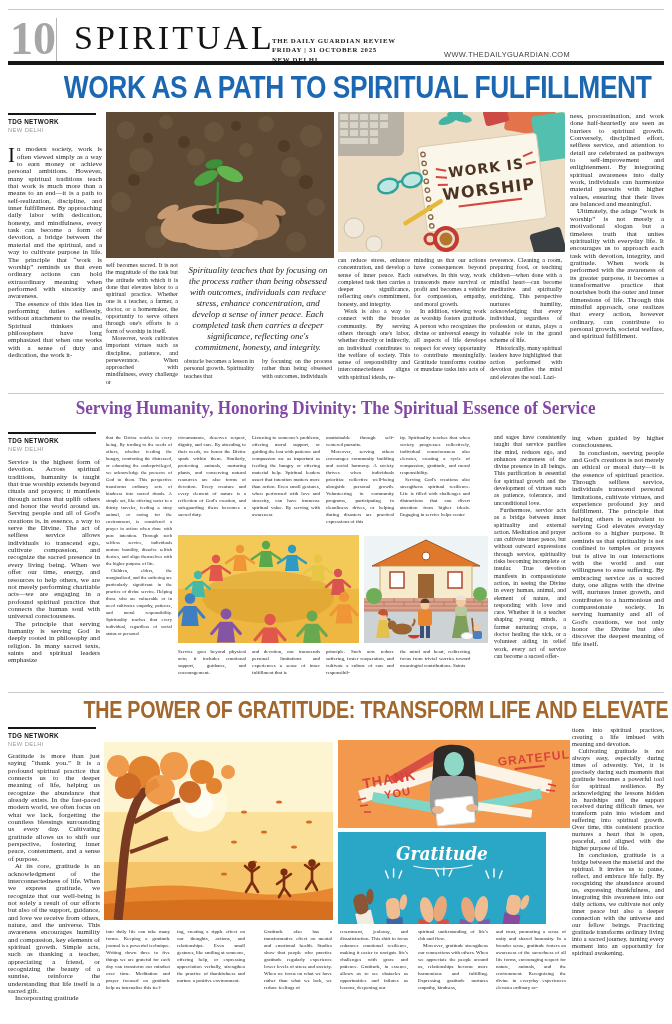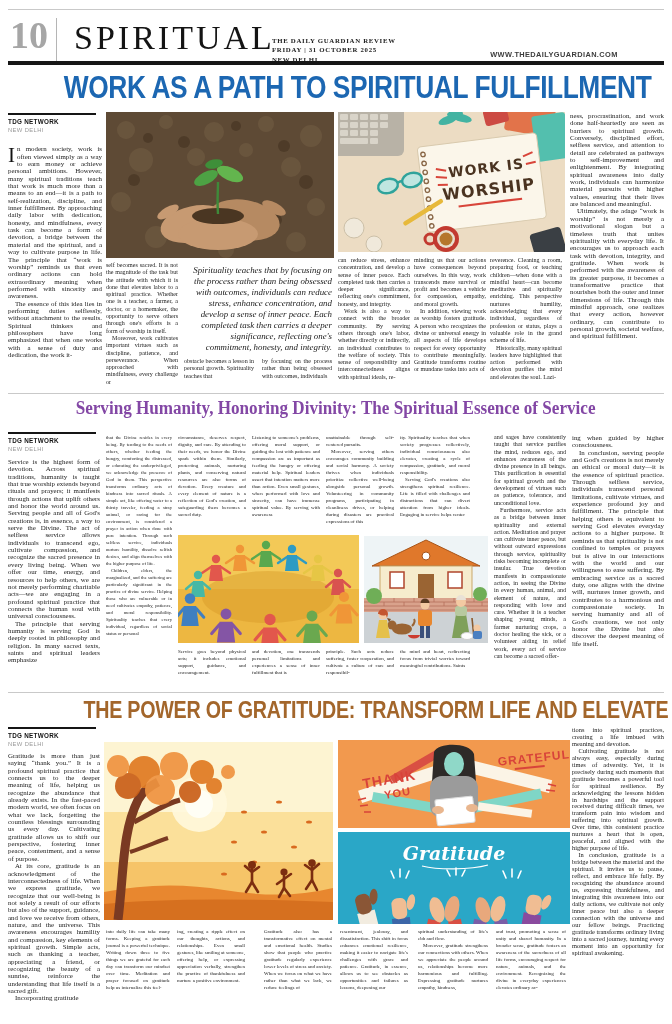--- a/index.html
+++ b/index.html
@@ -2,25 +2,25 @@
 <html><head>
 <meta charset="utf-8">
 <style>
   *{margin:0;padding:0;box-sizing:border-box}
   html,body{background:#9a9a9a}
   #page{position:relative;width:672px;height:1024px;background:#ffffff;font-family:"Liberation Serif",serif;overflow:hidden}
   .abs{position:absolute}
   .hairline{background:#c9c9c9;height:1px}
   .thickbar{background:#161616;height:4px}
   
-  .m-pageno{font-family:"Liberation Serif",serif;font-weight:700;font-size:38px;line-height:1;color:#a6a6a6}
+  .m-pageno{font-family:"Liberation Serif",serif;font-weight:700;font-size:46px;line-height:1;color:#a6a6a6}
   .m-vline{width:1px;background:#b5b5b5}
   .m-section{font-family:Liberation Serif, serif;font-size:34px;line-height:1;color:#141414;letter-spacing:3px}
   .m-center div{font-family:"Liberation Serif",serif;font-weight:700;font-size:6.8px;letter-spacing:.7px;color:#222;line-height:9.4px;white-space:nowrap}
-  .m-site{font-family:"Liberation Sans",sans-serif;font-weight:700;font-size:7.4px;color:#3d3d3d;letter-spacing:.4px;text-align:center}
+  .m-site{font-family:"Liberation Sans",sans-serif;font-weight:400;font-size:7.4px;color:#3d3d3d;letter-spacing:.4px;text-align:left}
   
   .hl{text-align:center;font-weight:700;white-space:nowrap}
   .hl span{display:inline-block;transform-origin:50% 50%}
   #hl1{font-family:"Liberation Sans",sans-serif;font-size:31px;color:#1c67b2;letter-spacing:-.5px}
   #hl1 span{transform:scaleX(.85)}
   #hl2{font-family:"Liberation Serif",serif;font-size:18px;color:#8347a5;font-weight:600}
   #hl2 span{transform:scaleX(.95)}
   #hl3{font-family:"Liberation Sans",sans-serif;font-size:24px;color:#a3662b;letter-spacing:-.3px}
   #hl3 span{transform:scaleX(.82)}
   
@@ -28,21 +28,21 @@
   .byline .agency{font-family:"Liberation Sans",sans-serif;font-weight:700;font-size:6.3px;letter-spacing:.3px;color:#111}
   .byline .place{font-family:"Liberation Sans",sans-serif;font-size:5.8px;color:#9a9a9a;margin-top:2px;letter-spacing:.4px}
   
   .col{text-align:justify;color:#1b1b1b;white-space:pre-line;overflow:hidden}
   .col-wide{font-size:6.9px;line-height:7.35px}
   .col-wide-sm{font-size:6.4px;line-height:6.95px}
   .col-mid{font-size:6.05px;line-height:7.3px}
   .col-narrow{font-size:5px;line-height:7px}
   .tight{font-size:4.7px}
   .dropcap{float:left;font-size:21px;line-height:18px;padding:1px 2px 0 0;color:#111}
-  .pullquote{font-style:italic;font-size:8.9px;line-height:11px;color:#222;text-align:right;white-space:normal}
+  .pullquote{font-style:italic;font-size:8.9px;line-height:11px;color:#222;text-align:center;white-space:normal}
   .imgbox{overflow:hidden}
   .imgbox svg{display:block;width:100%;height:100%}
 </style>
 </head>
 <body>
 
 <div id="page">
 
   <div class="abs hairline" style="left:8px;top:9px;width:656px"></div>
   <div class="abs m-pageno" style="left:10px;top:16px">10</div>
@@ -456,21 +456,21 @@
         <text x="196" y="22" text-anchor="middle" font-family="Liberation Sans, sans-serif" font-weight="700" font-size="12" fill="#d8433a" letter-spacing="1">GRATEFUL</text>
         <path d="M176 27 h30" stroke="#d8433a" stroke-width="2"></path>
       </g>
       <g stroke="#d8433a" stroke-width="1.6">
         <path d="M20 60 l8 -2 M22 66 l8 -1 M26 72 l7 0"></path>
         <path d="M210 44 l8 2 M208 50 l9 1"></path>
       </g>
     </svg>
   </div>
 
-  <div class="abs imgbox" style="left:338px;top:832px;width:232px;height:92px">
+  <div class="abs imgbox" style="left:338px;top:832px;width:208px;height:92px">
     <svg viewBox="0 0 232 92" preserveAspectRatio="none">
       <rect width="232" height="92" fill="#2aa7c7"></rect>
       <text x="116" y="28" text-anchor="middle" font-family="DejaVu Serif, serif" font-style="italic" font-weight="700" font-size="19" fill="#ffffff">Gratitude</text>
       <path d="M84 34 C100 38 132 38 150 33" stroke="#ffffff" stroke-width="1.2" fill="none"></path>
       <g stroke="#ffffff" stroke-width="1.6" stroke-linecap="round">
         <path d="M56 46 l-3 -7 M62 45 l0 -8 M68 46 l3 -7"></path>
         <path d="M112 44 l-3 -6 M118 43 l0 -7 M124 44 l3 -6"></path>
         <path d="M168 46 l-3 -7 M174 45 l0 -8 M180 46 l3 -7"></path>
       </g>
       <g>

